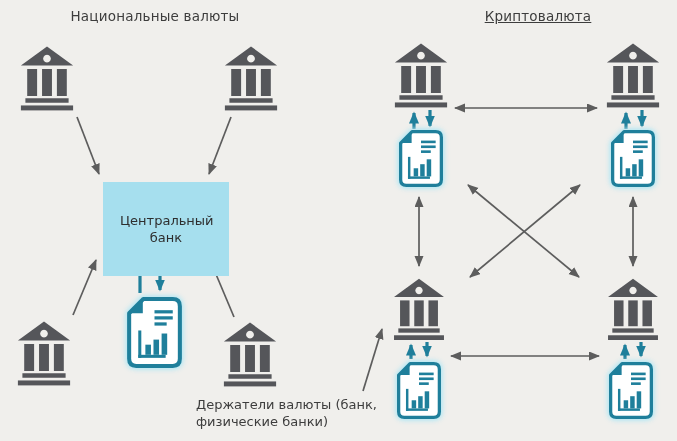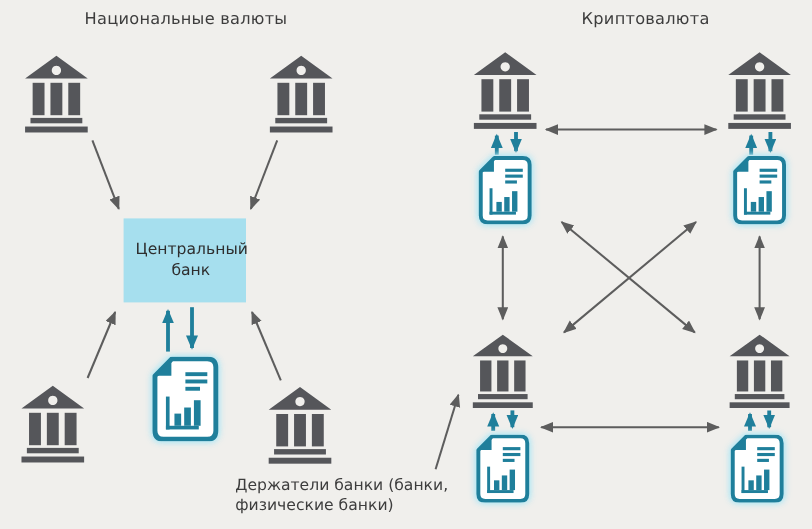--- a/index.html
+++ b/index.html
@@ -14,30 +14,30 @@
     overflow:hidden;
   }
   .title{
     position:absolute;
     font-size:13.5px;
     color:var(--text,#3d3d3d);
     text-align:center;
     letter-spacing:0.2px;
   }
   #left-title{left:60px;top:8px;width:190px;}
-  #right-title{left:468px;top:8px;width:140px;}
+  #right-title{left:468px;top:8px;width:140px;text-decoration:underline;}
   #central-bank-box{
     position:absolute;
     left:103px;top:182px;width:102px;height:70px;
     background:var(--box-blue,#a6dfee);
-    display:flex;align-items:center;justify-content:flex-end;
+    display:flex;align-items:center;justify-content:center;
     text-align:center;
     font-size:13px;line-height:17px;
     color:#2e2e2e;
-    padding:0;
+    padding:12px;
   }
   #central-bank-box .box-label{width:92px;}
   #caption{
     position:absolute;
     left:196px;top:397px;width:210px;
     font-size:13px;line-height:16.5px;
     color:var(--text,#3d3d3d);
   }
   .icon{position:absolute;}
   .bank-svg{color:var(--bank-gray,#55565a);}
@@ -166,17 +166,17 @@
       <use href="#sym-doc"></use>
     </svg>
   <svg class="icon doc-svg" style="left:396px;top:362px" width="46" height="57">
       <use href="#sym-doc"></use>
     </svg>
   <svg class="icon doc-svg" style="left:608px;top:362px" width="46" height="57">
       <use href="#sym-doc"></use>
     </svg>
 
   <div id="caption">
-    <div>Держатели банки (банки,</div>
+    <div>Держатели валюты (банк,</div>
     <div>физические банки)</div>
   </div>
 
 </div>
 
 </body></html>

